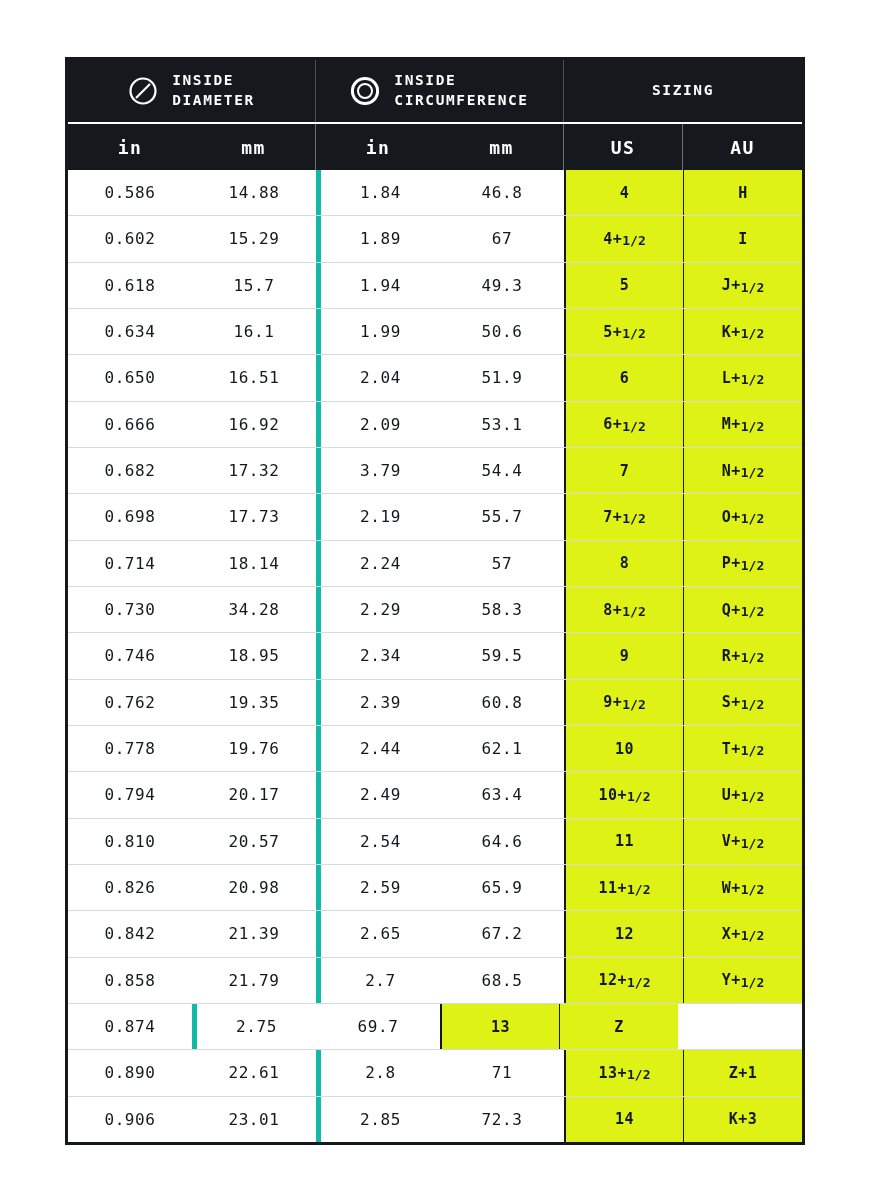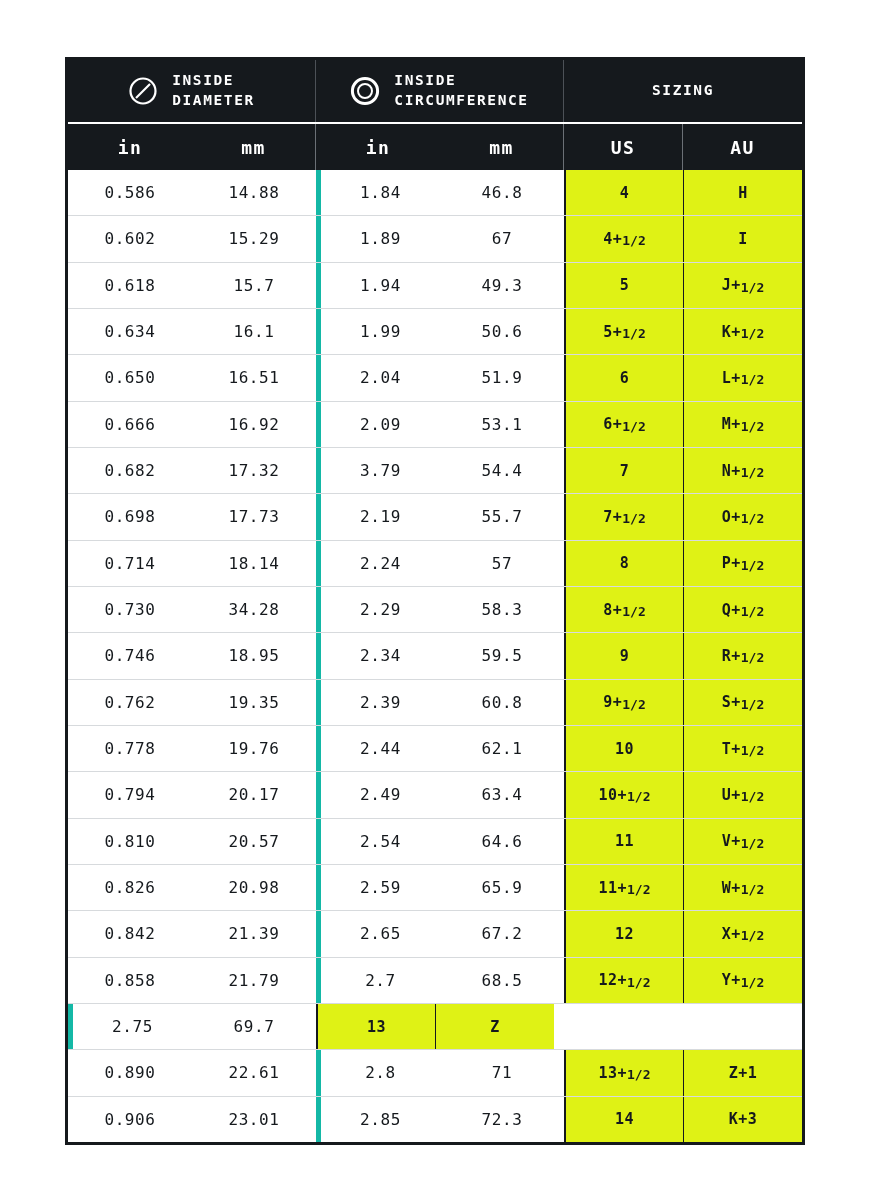--- a/index.html
+++ b/index.html
@@ -306,20 +306,21 @@
         </div>
         <div class="row">
           <div class="cell w124">0.858</div>
           <div class="cell w124">21.79</div>
           <div class="cell w124 bordL">2.7</div>
           <div class="cell w124">68.5</div>
           <div class="cell w119 hi grpL">12+<sub class="half">1/2</sub></div>
           <div class="cell w119 hi sepd">Y+<sub class="half">1/2</sub></div>
         </div>
         <div class="row">
+          <div class="cell w124">0.874</div>
           <div class="cell w124 bordL">2.75</div>
           <div class="cell w124">69.7</div>
           <div class="cell w119 hi grpL">13</div>
           <div class="cell w119 hi sepd">Z</div>
         </div>
         <div class="row">
           <div class="cell w124">0.890</div>
           <div class="cell w124">22.61</div>
           <div class="cell w124 bordL">2.8</div>
           <div class="cell w124">71</div>

